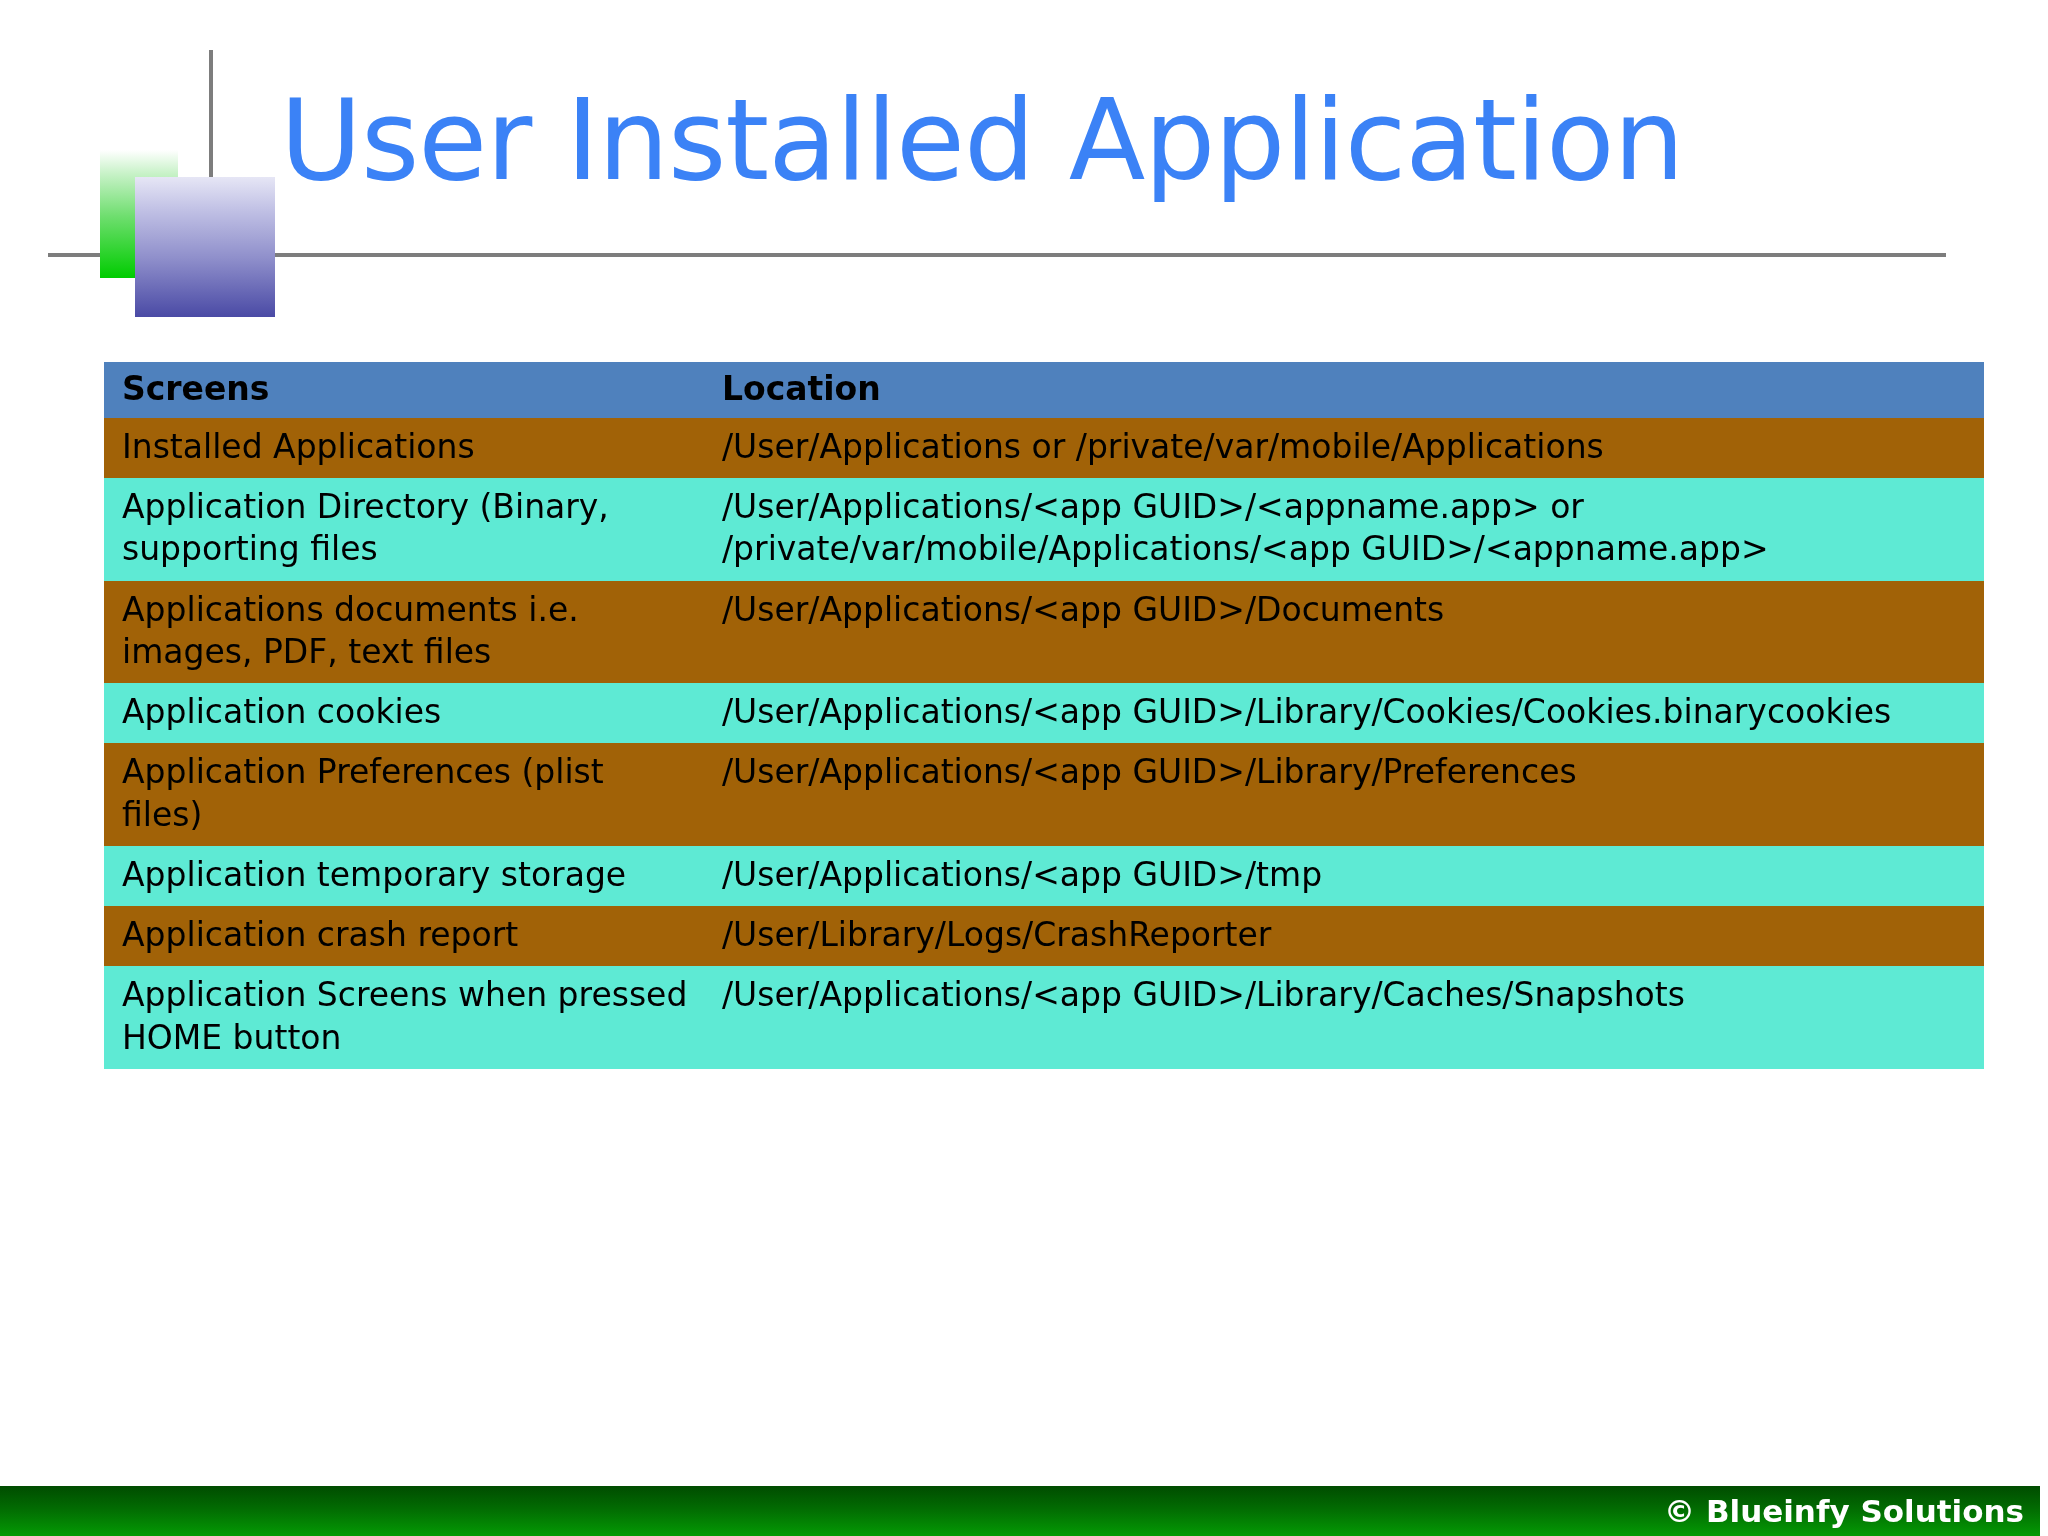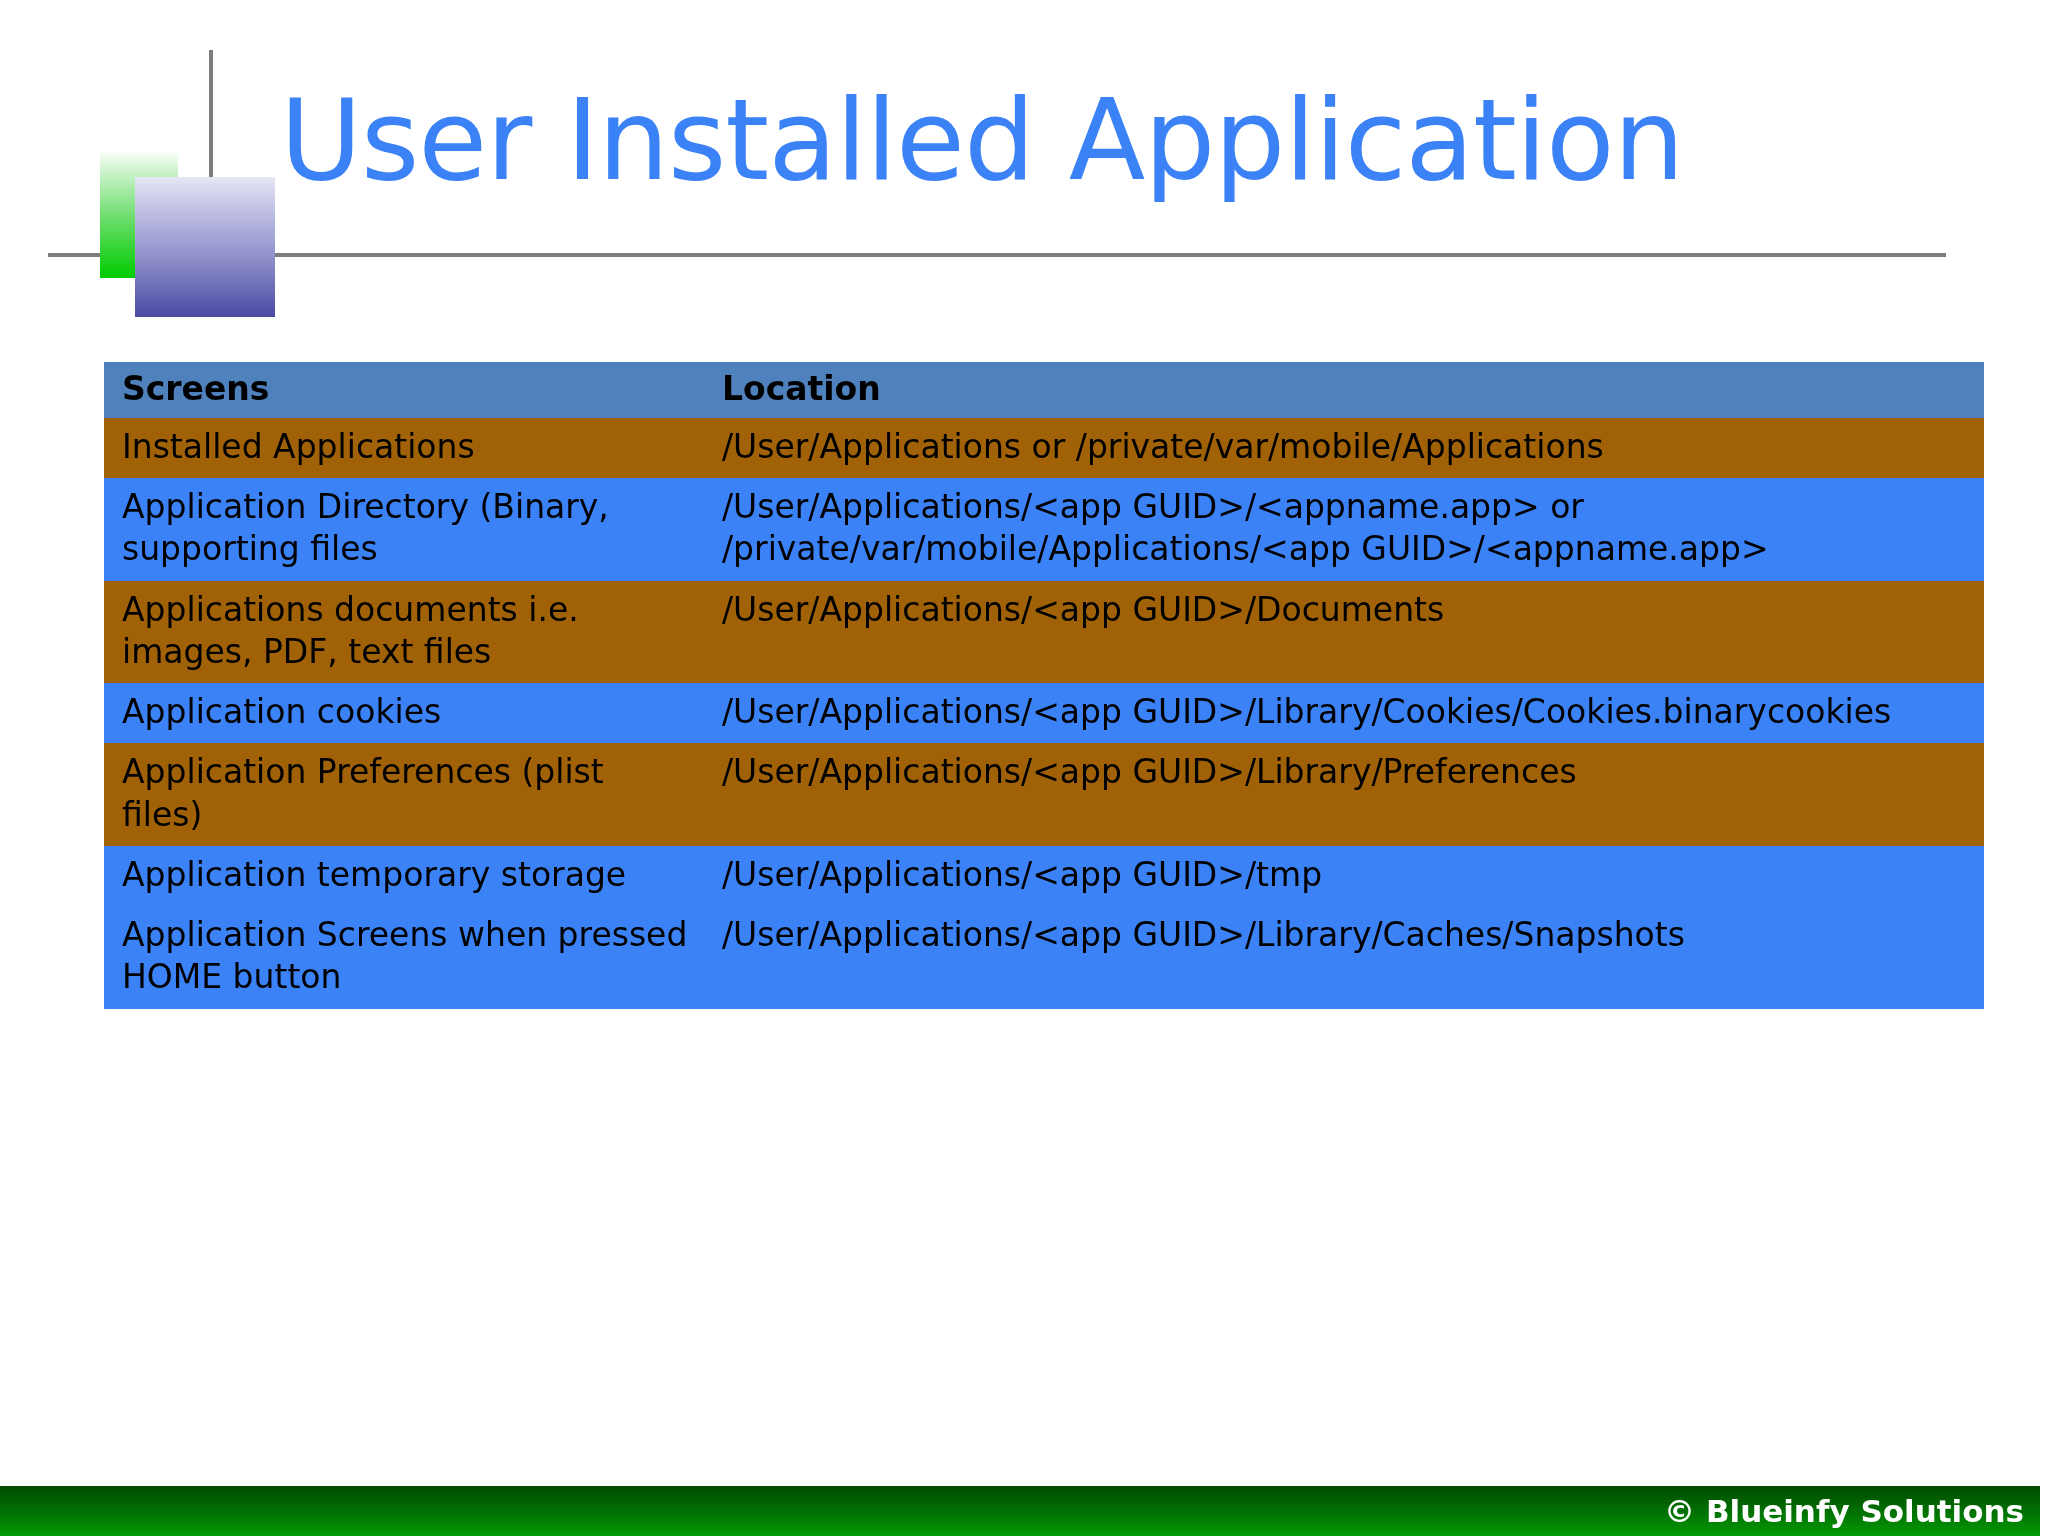--- a/index.html
+++ b/index.html
@@ -110,21 +110,21 @@
     padding: 8px 14px 10px 18px;
     vertical-align: top;
     line-height: 1.28;
     font-weight: 400;
   }
 
   #content-table tr.shaded td {
     background: #a16207;
   }
   #content-table tr.plain td {
-    background: #3b82f6;
+    background: #5eead4;
   }
 
   
   #slide-footer {
     position: absolute;
     left: 0;
     bottom: 0;
     width: 2040px;
     height: 50px;
     background: linear-gradient(to bottom, #004c00 0%, #026b02 45%, #049a04 100%);
@@ -183,20 +183,24 @@
       <td>/User/Applications/&lt;app GUID&gt;/Library/Cookies/Cookies.binarycookies</td>
     </tr>
     <tr class="shaded">
       <td>Application Preferences (plist files)</td>
       <td>/User/Applications/&lt;app GUID&gt;/Library/Preferences</td>
     </tr>
     <tr class="plain">
       <td>Application temporary storage</td>
       <td>/User/Applications/&lt;app GUID&gt;/tmp</td>
     </tr>
+    <tr class="shaded">
+      <td>Application crash report</td>
+      <td>/User/Library/Logs/CrashReporter</td>
+    </tr>
     <tr class="plain">
       <td>Application Screens when pressed HOME button</td>
       <td>/User/Applications/&lt;app GUID&gt;/Library/Caches/Snapshots</td>
     </tr>
   </tbody>
 </table>
 
 <div id="slide-footer">
   <div id="footer-copyright">© Blueinfy Solutions</div>
 </div>

